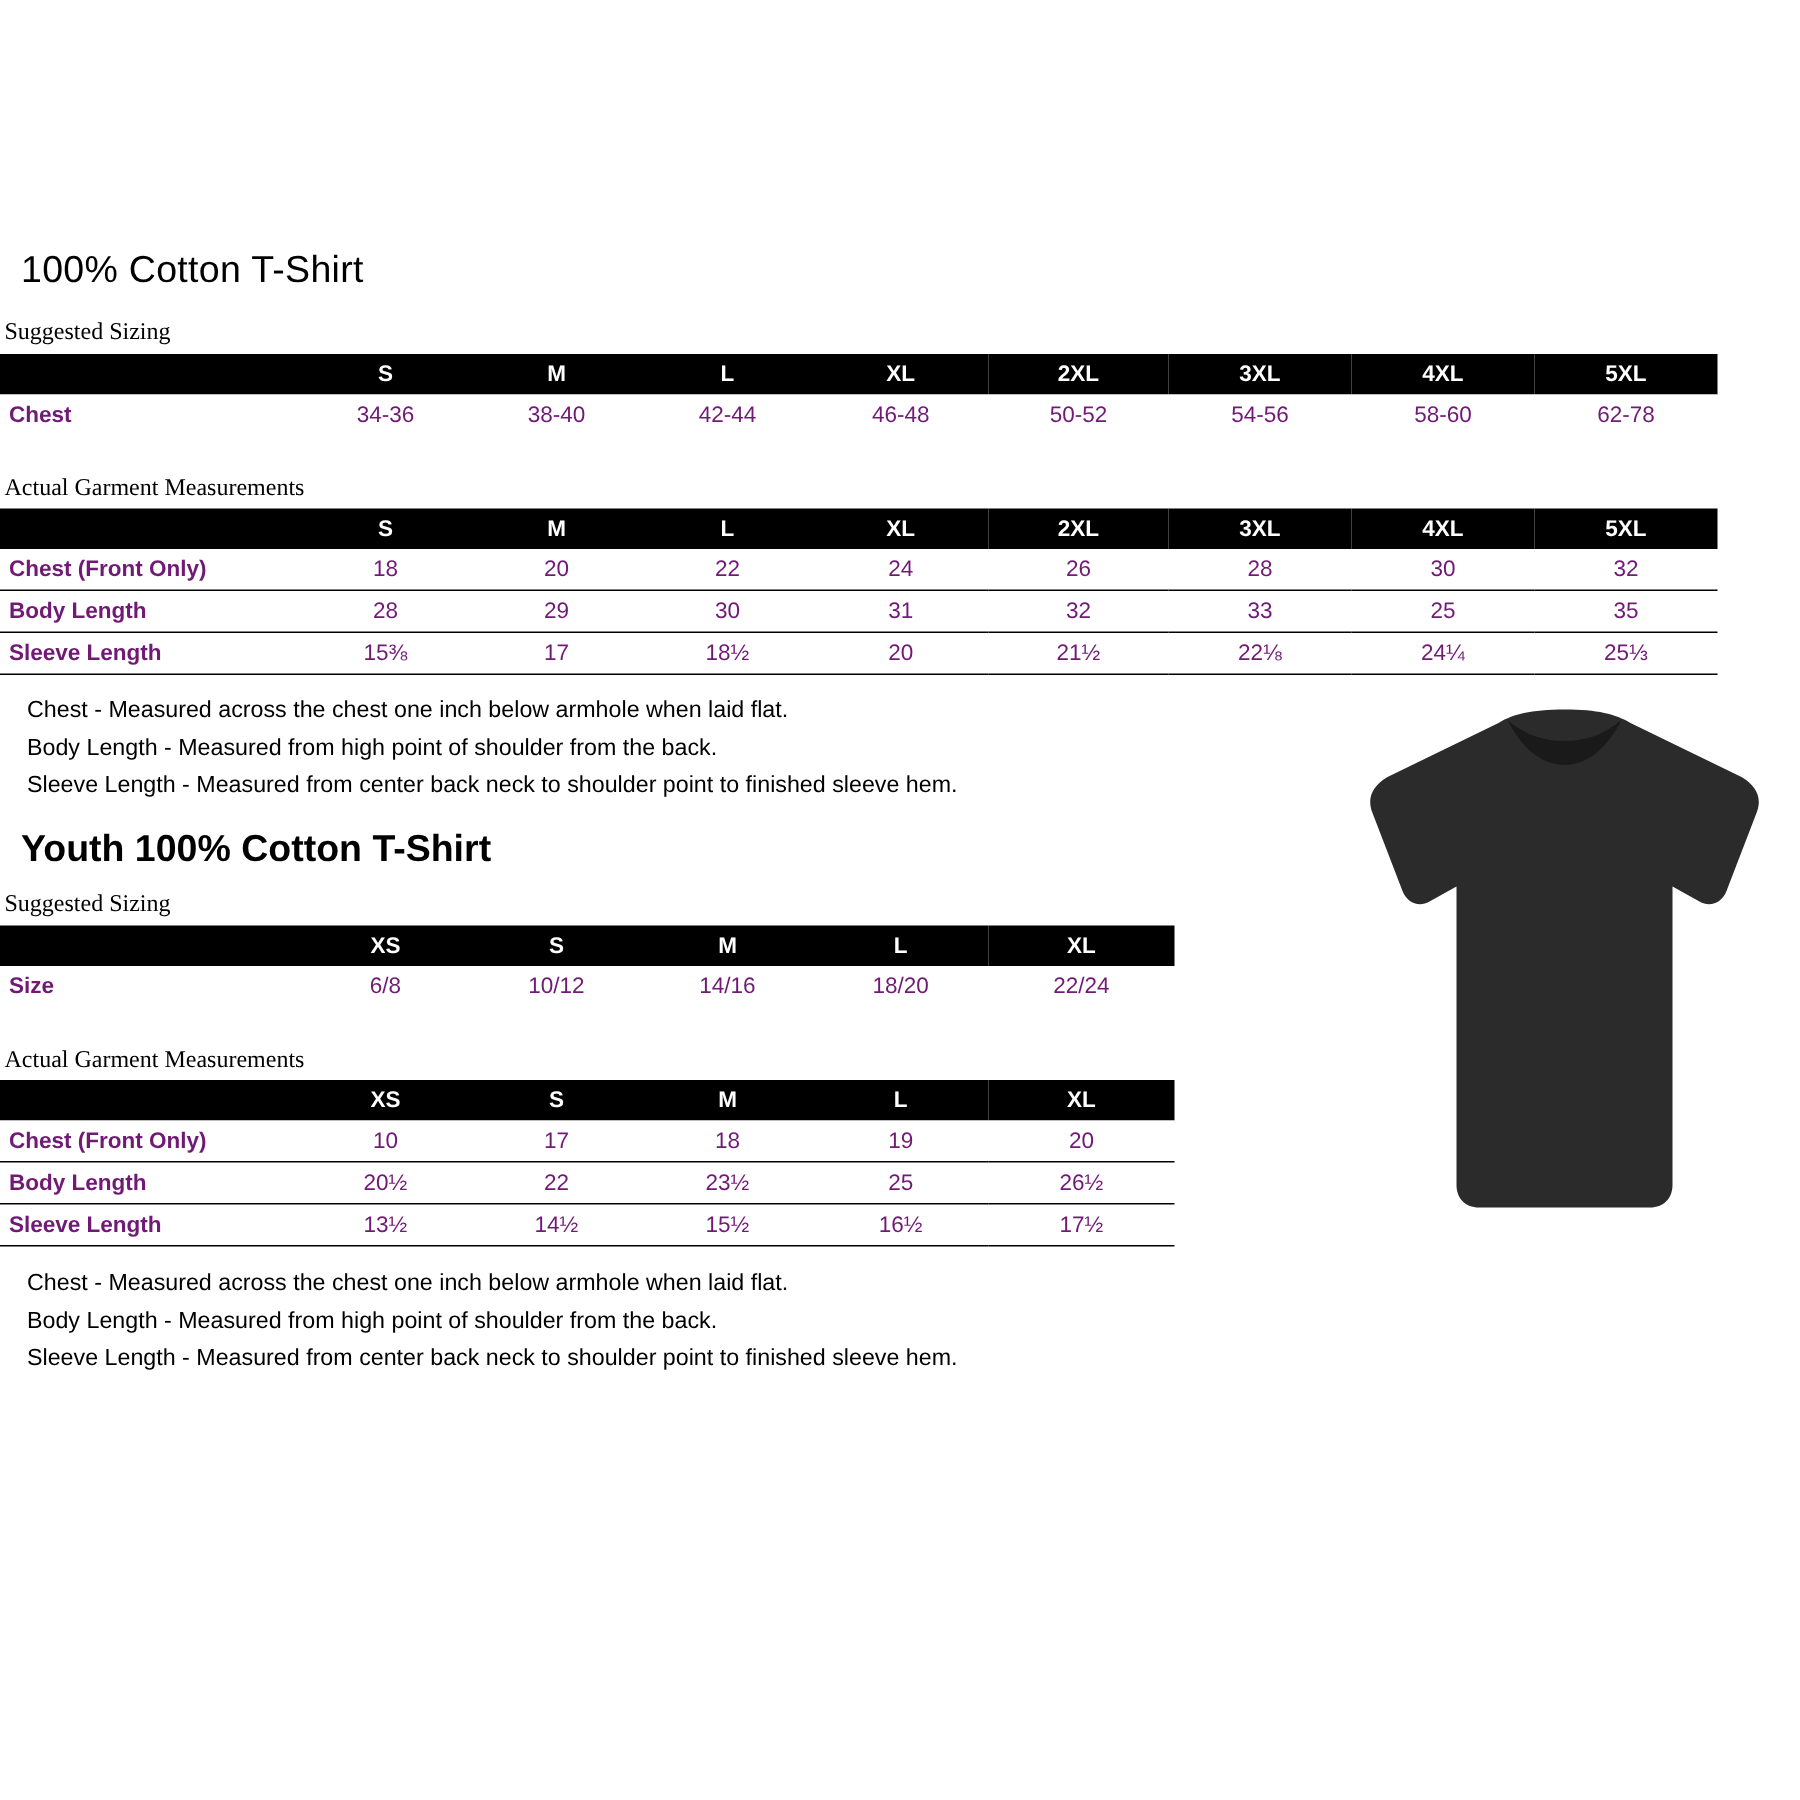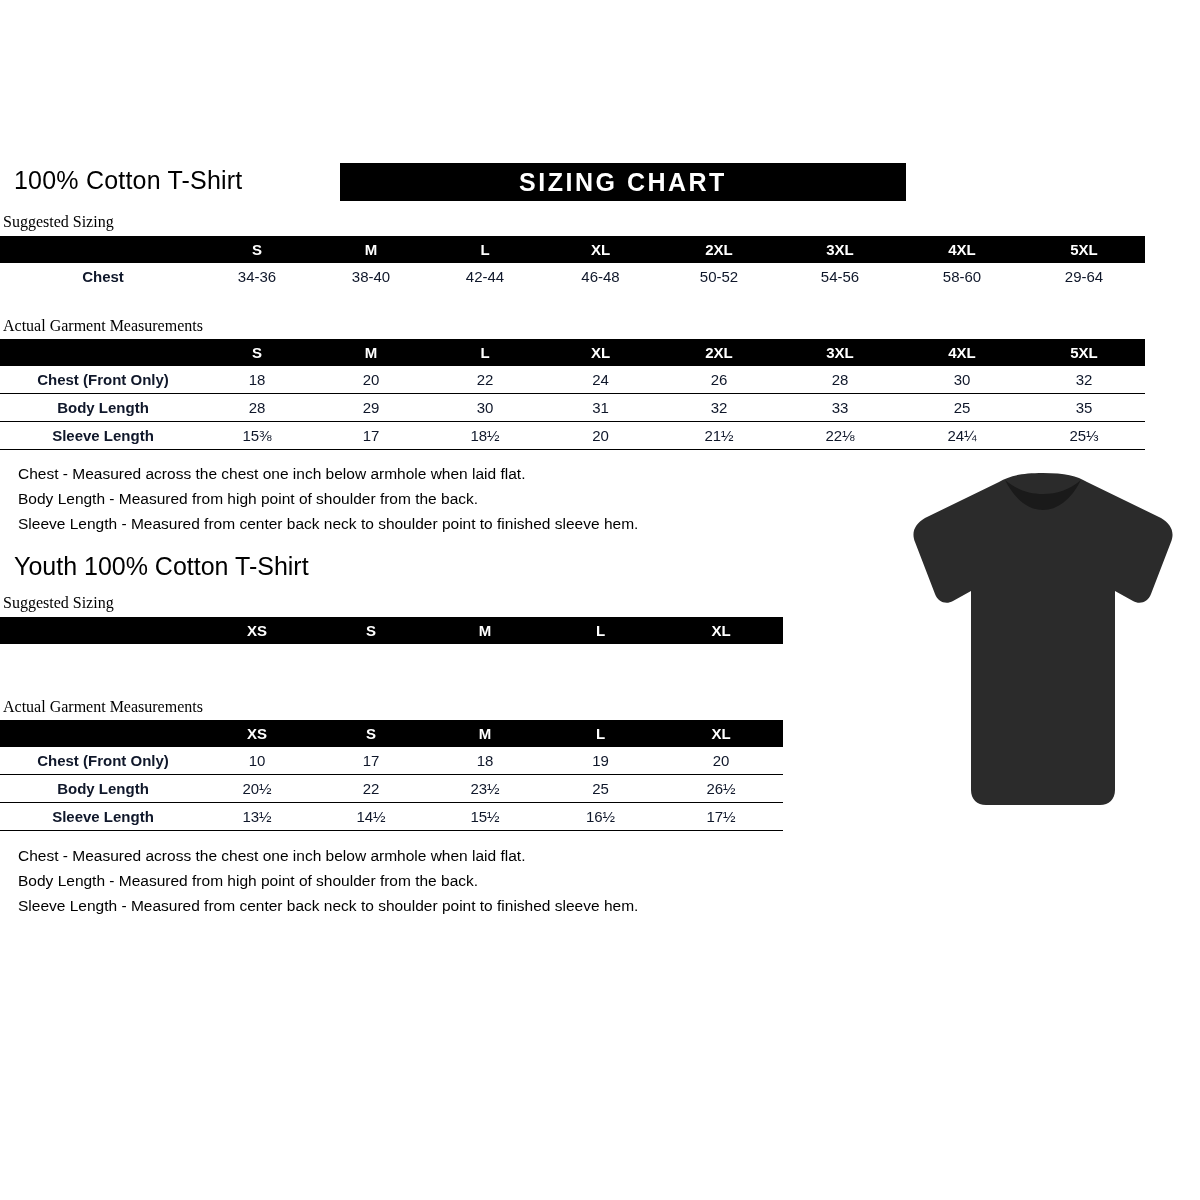--- a/index.html
+++ b/index.html
@@ -88,22 +88,21 @@
     padding-left: 6px;
     font-weight: 700;
     font-size: 15px;
   }
   .tbl .hdr-row .rowlabel {
     color: #ffffff;
   }
   .tbl .data-row td {
     border-bottom: 1px solid #000000;
     background: #ffffff;
-    color: #0f172a;
-    text-align: center;
+    color: #701a75;
   }
 
   
   .tbl.suggest .data-row td {
     border-bottom: none;
   }
 
   
   .notes {
     position: absolute;
@@ -114,43 +113,40 @@
   .notes div {
     margin: 0;
   }
 
   
   .youth-title {
     position: absolute;
     left: 14px;
     top: 552px;
     font-size: 25px;
-    font-weight: 400;
+    font-weight: 700;
     white-space: nowrap;
   }
 
   
   .shirt-wrap {
     position: absolute;
     left: 893px;
     top: 470px;
     width: 300px;
     height: 350px;
   }
 </style>
 </head>
 <body>
 
 <div class="page">
 
   <div class="adult-title">100% Cotton T-Shirt</div>
 
-  <div class="sizing-chart-banner">
-    <span>SIZING CHART</span>
-  </div>
 
   <div class="sub-label" style="top:213px;">Suggested Sizing</div>
 
   <table class="tbl suggest" style="left:0px; top:236px; width:1145px;">
     <colgroup>
       <col style="width:200px">
         <col style="width:114px">
         <col style="width:114px">
         <col style="width:114px">
       <col style="width:117px">
@@ -173,21 +169,21 @@
       </tr>
       <tr class="data-row">
         <td class="rowlabel">Chest</td>
         <td>34-36</td>
         <td>38-40</td>
         <td>42-44</td>
         <td>46-48</td>
         <td>50-52</td>
         <td>54-56</td>
         <td>58-60</td>
-        <td>29-64</td>
+        <td>62-78</td>
       </tr>
     </tbody>
   </table>
 
   <div class="sub-label" style="top:317px;">Actual Garment Measurements</div>
 
   <table class="tbl" style="left:0px; top:339px; width:1145px;">
     <colgroup>
       <col style="width:200px">
         <col style="width:114px">
@@ -267,20 +263,28 @@
         <col style="width:124px">
     </colgroup>
     <tbody>
       <tr class="hdr-row">
         <td class="rowlabel"></td>
         <td>XS</td>
         <td>S</td>
         <td>M</td>
         <td>L</td>
         <td>XL</td>
+      </tr>
+      <tr class="data-row">
+        <td class="rowlabel">Size</td>
+        <td>6/8</td>
+        <td>10/12</td>
+        <td>14/16</td>
+        <td>18/20</td>
+        <td>22/24</td>
       </tr>
     </tbody>
   </table>
 
   <div class="sub-label" style="top:698px;">Actual Garment Measurements</div>
 
   <table class="tbl" style="left:0px; top:720px; width:783px;">
     <colgroup>
       <col style="width:200px">
         <col style="width:114px">

